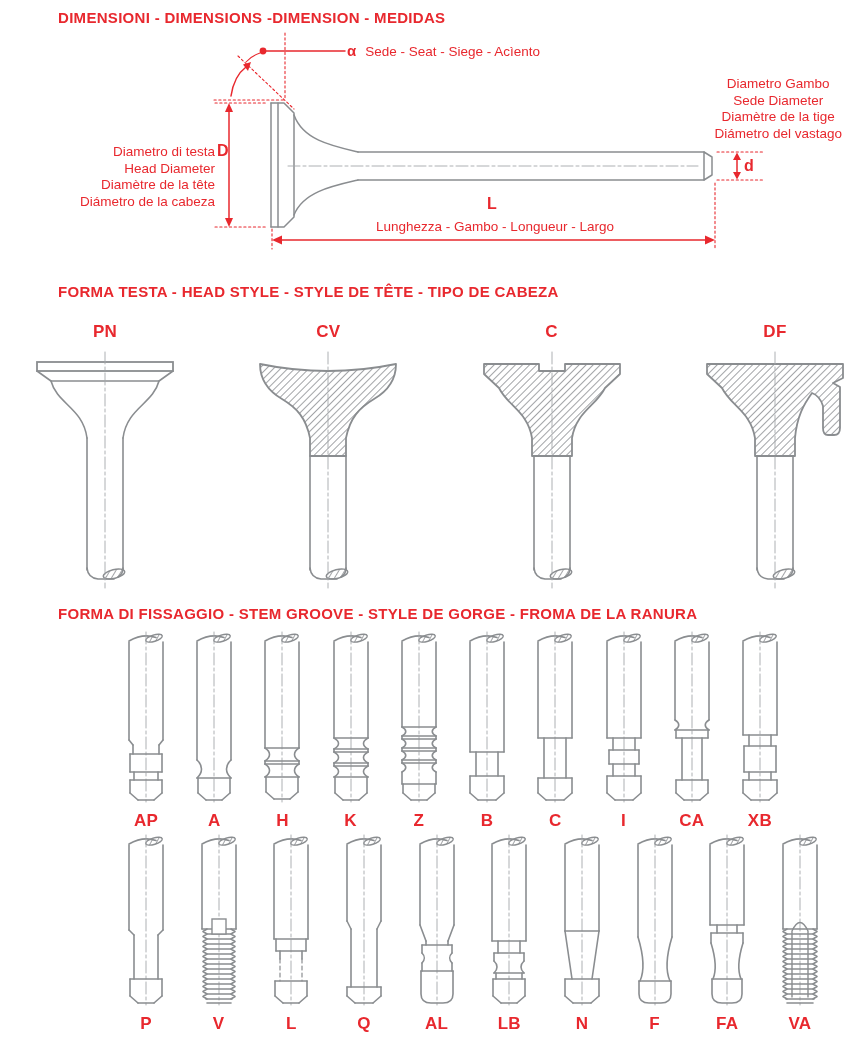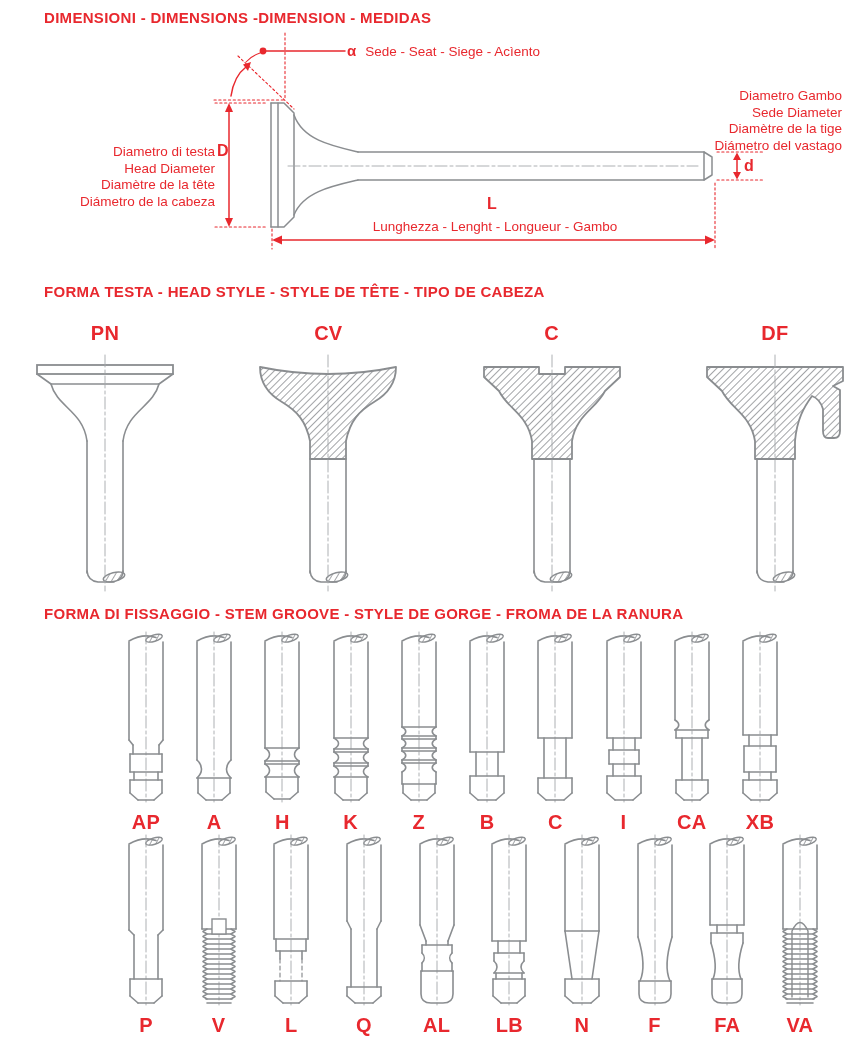--- a/index.html
+++ b/index.html
@@ -1,24 +1,24 @@
 <!DOCTYPE html>
 <html style="--red: #e8282e; --line: #8a8d90;"><head>
 <meta charset="utf-8">
 <style>
   :root{ --red:#e8282e; --line:#8a8d90; }
   html,body{margin:0;padding:0;background:#fff;}
   body{width:860px;height:1051px;position:relative;font-family:"Liberation Sans",sans-serif;overflow:hidden;}
-  .sec-title{position:absolute;left:44px;font-size:15px;font-weight:bold;color:var(--red);letter-spacing:.3px;white-space:nowrap;}
+  .sec-title{position:absolute;left:58px;font-size:15px;font-weight:bold;color:var(--red);letter-spacing:.3px;white-space:nowrap;}
   #t1{top:9px;} #t2{top:283px;} #t3{top:605px;}
   
   .anno{position:absolute;color:var(--red);font-size:13.5px;line-height:16.5px;}
   #alpha-row{left:347px;top:43px;display:flex;gap:9px;align-items:baseline;}
   #alpha-row .sym{font-weight:bold;font-size:15px;}
-  #stem-dia-block{right:18px;top:88px;text-align:right;}
+  #stem-dia-block{right:18px;top:76px;text-align:center;}
   #head-dia-block{left:37px;top:144px;width:178px;text-align:right;}
   .dimsym{position:absolute;color:var(--red);font-weight:bold;font-size:16px;}
   #sym-D{left:217px;top:142px;} #sym-d{left:744px;top:157px;} #sym-L{left:487px;top:195px;}
   #length-label{left:295px;top:219px;width:400px;text-align:center;}
   
   svg line, svg path{stroke:var(--line);stroke-width:1.6;fill:none;stroke-linecap:round;stroke-linejoin:round;}
   svg .cl{stroke-width:.9;stroke-dasharray:12 3 3 3;stroke:#a4a7aa;}
   svg .dsh{stroke-dasharray:4 3;stroke-width:1.2;}
   svg .he{stroke:var(--line);stroke-width:1.4;}
   svg .hch{fill:url(#hch);stroke:var(--line);stroke-width:1.8;}
@@ -26,21 +26,21 @@
   svg .rdot{stroke:var(--red);stroke-width:1.1;stroke-dasharray:2.2 2.6;}
   svg .rfill{fill:var(--red);stroke:none;}
   #valve-svg{position:absolute;left:0;top:0;}
   #valve-svg path.ol, #valve-svg line{stroke-width:1.5;}
   
   .row{position:absolute;left:0;right:0;display:flex;justify-content:space-between;}
   #head-row{top:322px;padding:0 10px 0 30px;}
   #stem-row-1{top:630px;padding:0 70px 0 116px;}
   #stem-row-2{top:833px;padding:0 30px 0 116px;}
   .col{display:flex;flex-direction:column;align-items:center;}
-  .col .lbl{color:var(--red);font-weight:bold;font-size:20px;letter-spacing:.3px;}
+  .col .lbl{color:var(--red);font-weight:bold;font-size:17px;letter-spacing:.3px;}
   #head-row .lbl{margin-bottom:4px;}
   .stem-col .lbl{margin-top:5px;}
 </style>
 </head>
 <body>
 
 <svg width="0" height="0" style="position:absolute">
   <defs>
     <pattern id="hch" width="5" height="5" patternUnits="userSpaceOnUse" patternTransform="rotate(45)">
       <line x1="0" y1="0" x2="0" y2="5" stroke="#9a9da0" stroke-width="1.3"></line>
@@ -98,21 +98,21 @@
 </div>
 <div class="anno" id="head-dia-block">
   <div>Diametro di testa</div>
   <div>Head Diameter</div>
   <div>Diamètre de la tête</div>
   <div>Diámetro de la cabeza</div>
 </div>
 <div class="dimsym" id="sym-D">D</div>
 <div class="dimsym" id="sym-d">d</div>
 <div class="dimsym" id="sym-L">L</div>
-<div class="anno" id="length-label">Lunghezza - Lenght - Longueur - Gambo</div>
+<div class="anno" id="length-label">Lunghezza - Gambo - Longueur - Largo</div>
 
 <div class="sec-title" id="t2">FORMA TESTA - HEAD STYLE - STYLE DE TÊTE - TIPO DE CABEZA</div>
 <div class="row" id="head-row">
     <div class="col">
       <span class="lbl">PN</span>
       <svg width="150" height="250" viewBox="0 0 150 250">
         <rect x="7" y="16" width="136" height="9" fill="#fff" class="he" style="stroke-width:1.8"></rect>
         <path d="M7,25 L21,35 H129 L143,25"></path>
         <path d="M21,35 C27,58 53,62 57,92"></path>
         <path d="M129,35 C123,58 97,62 93,92"></path>

